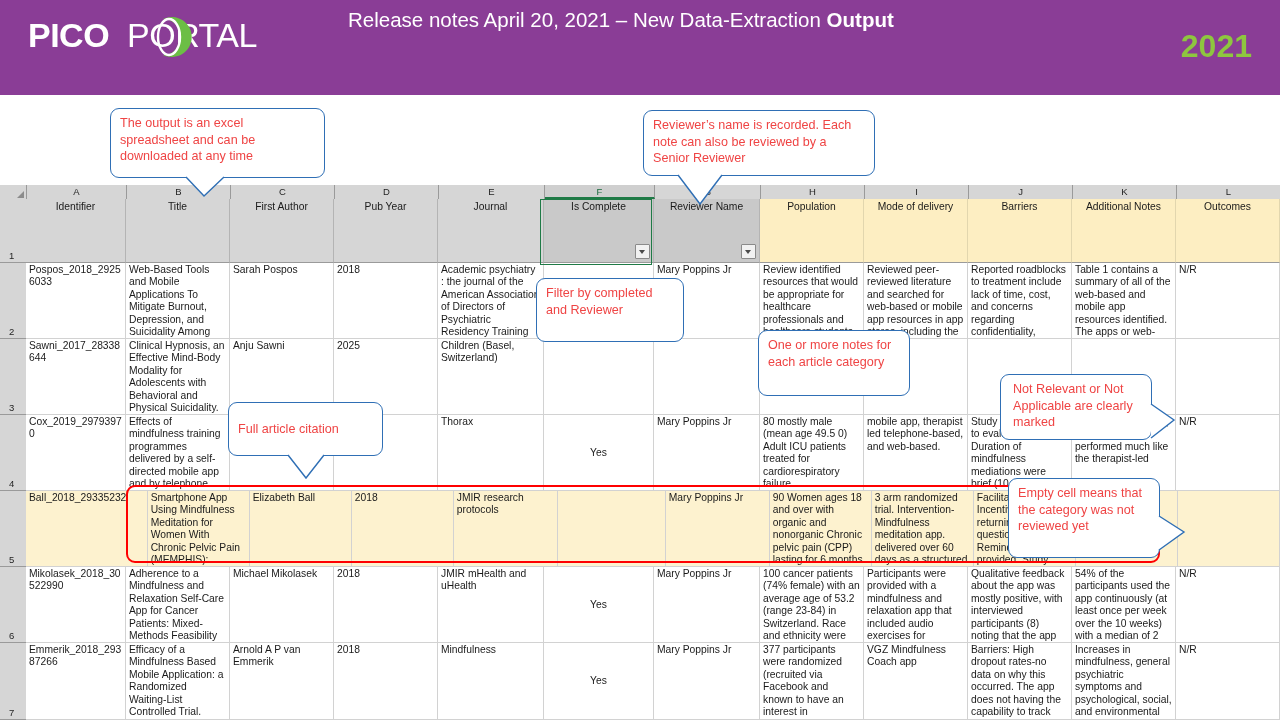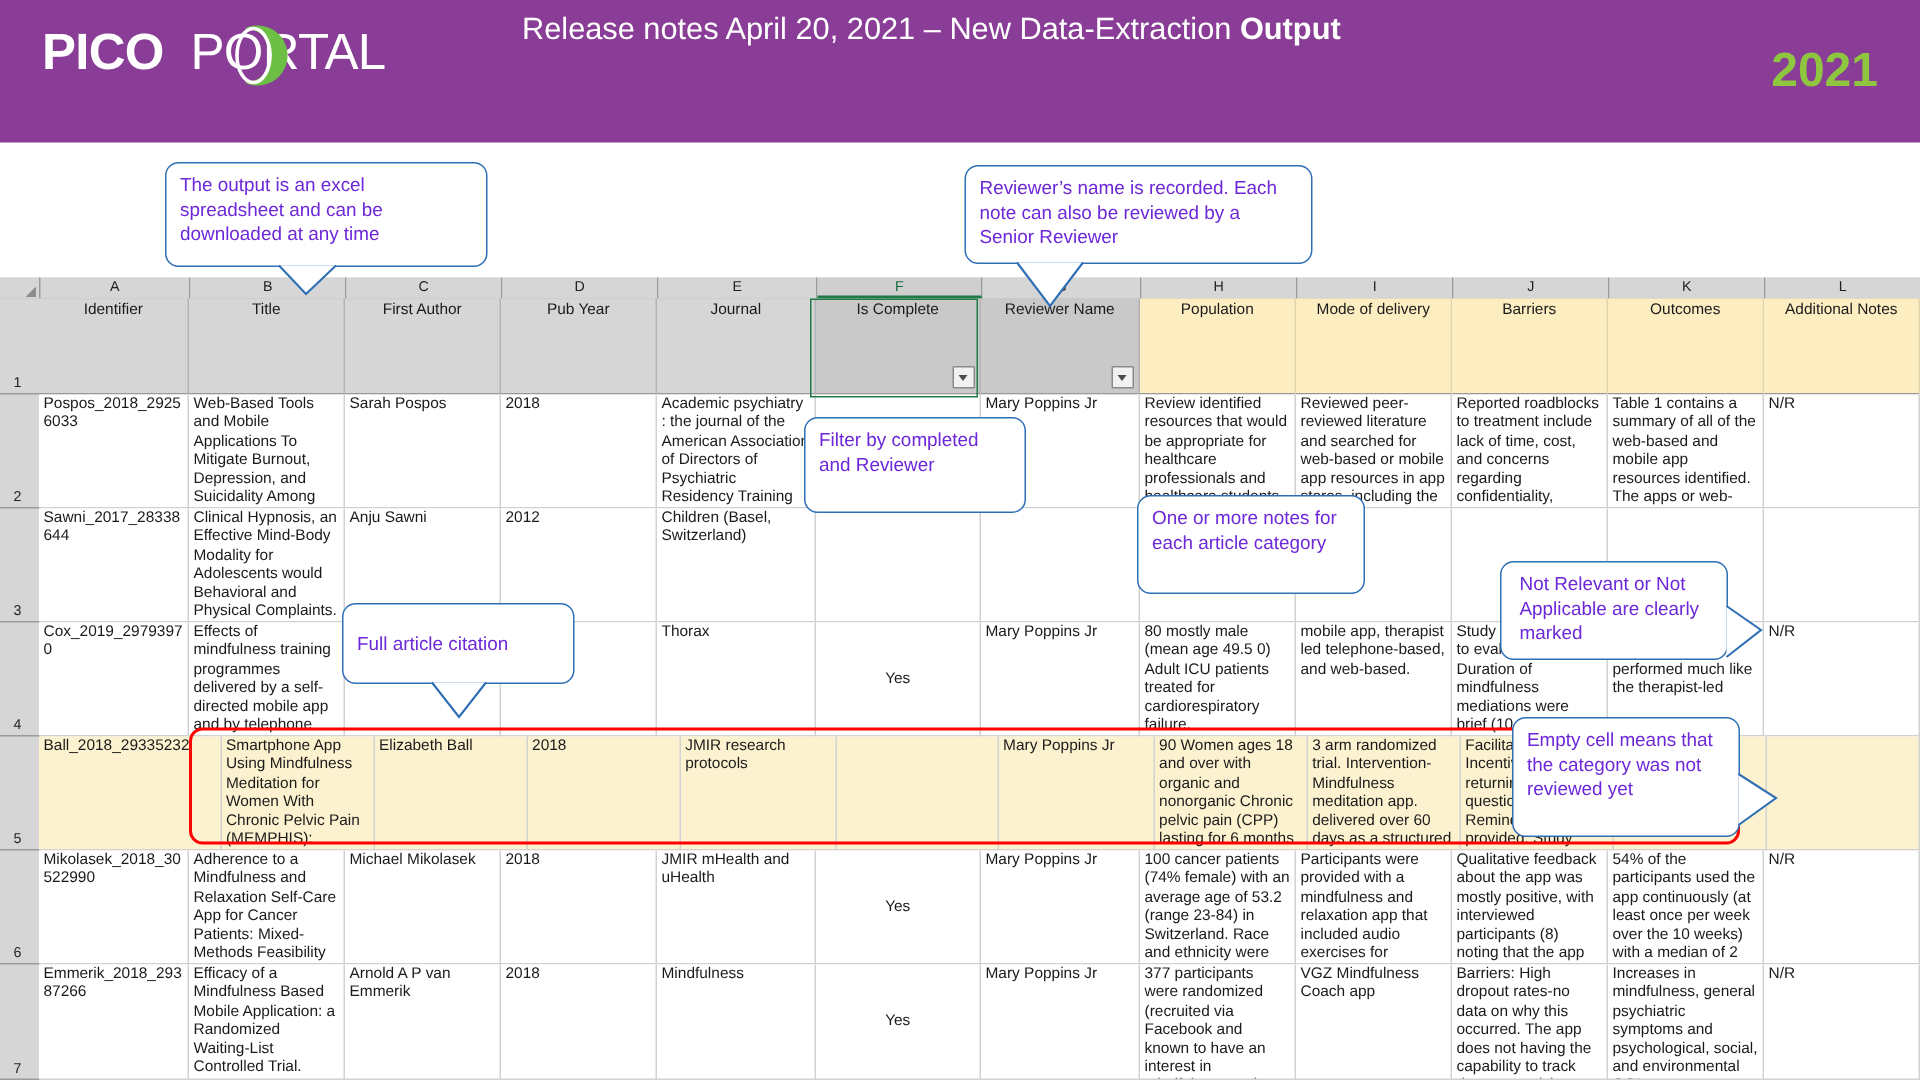--- a/index.html
+++ b/index.html
@@ -123,21 +123,21 @@
     width:0;height:0;border-left:3.5px solid transparent;border-right:3.5px solid transparent;
     border-top:4px solid #4a4a4a;
   }
 
   
   .callout{
     position:absolute;
     border:1.4px solid #2f6fb5;
     background:#ffffff;
     border-radius:9px;
-    color:#6d28d9;
+    color:#ef4444;
     font-size:12.6px;
     line-height:16.5px;
     padding:6px 9px;
     box-sizing:border-box;
     z-index:40;
   }
   .tail{position:absolute;z-index:41;}
 
   .hl-box{
     position:absolute;
@@ -247,45 +247,45 @@
           <div class="cell tint" style="width: 104px; height: 64px;">
             <div>Population</div>
           </div>
           <div class="cell tint" style="width: 104px; height: 64px;">
             <div>Mode of delivery</div>
           </div>
           <div class="cell tint" style="width: 104px; height: 64px;">
             <div>Barriers</div>
           </div>
           <div class="cell tint" style="width: 104px; height: 64px;">
+            <div>Additional Notes</div>
+          </div>
+          <div class="cell tint" style="width: 104px; height: 64px;">
             <div>Outcomes</div>
-          </div>
-          <div class="cell tint" style="width: 104px; height: 64px;">
-            <div>Additional Notes</div>
           </div>
         </div>
         <div class="row" style="top: 64px; height: 76px;">
           <div class="cell" style="width: 100px; height: 76px;">Pospos_2018_29256033</div>
           <div class="cell" style="width: 104px; height: 76px;">Web-Based Tools and Mobile Applications To Mitigate Burnout, Depression, and Suicidality Among Healthcare Students and</div>
           <div class="cell" style="width: 104px; height: 76px;">Sarah Pospos</div>
           <div class="cell" style="width: 104px; height: 76px;">2018</div>
           <div class="cell" style="width: 106px; height: 76px;">Academic psychiatry : the journal of the American Association of Directors of Psychiatric Residency Training and the Association for</div>
           <div class="cell mid" style="width: 110px; height: 76px;"></div>
           <div class="cell" style="width: 106px; height: 76px;">Mary Poppins Jr</div>
           <div class="cell" style="width: 104px; height: 76px;">Review identified resources that would be appropriate for healthcare professionals and healthcare students and trainees.</div>
           <div class="cell" style="width: 104px; height: 76px;">Reviewed peer-reviewed literature and searched for web-based or mobile app resources in app stores, including the VA app store. The</div>
           <div class="cell" style="width: 104px; height: 76px;">Reported roadblocks to treatment include lack of time, cost, and concerns regarding confidentiality, stigma, potential career</div>
           <div class="cell" style="width: 104px; height: 76px;">Table 1 contains a summary of all of the web-based and mobile app resources identified.  The apps or web-based resources</div>
           <div class="cell" style="width: 104px; height: 76px;">N/R</div>
         </div>
         <div class="row" style="top: 140px; height: 76px;">
           <div class="cell" style="width: 100px; height: 76px;">Sawni_2017_28338644</div>
-          <div class="cell" style="width: 104px; height: 76px;">Clinical Hypnosis, an Effective Mind-Body Modality for Adolescents would Behavioral and Physical Complaints.</div>
+          <div class="cell" style="width: 104px; height: 76px;">Clinical Hypnosis, an Effective Mind-Body Modality for Adolescents with Behavioral and Physical Suicidality.</div>
           <div class="cell" style="width: 104px; height: 76px;">Anju Sawni</div>
-          <div class="cell" style="width: 104px; height: 76px;">2012</div>
+          <div class="cell" style="width: 104px; height: 76px;">2025</div>
           <div class="cell" style="width: 106px; height: 76px;">Children (Basel, Switzerland)</div>
           <div class="cell mid" style="width: 110px; height: 76px;"></div>
           <div class="cell" style="width: 106px; height: 76px;"></div>
           <div class="cell" style="width: 104px; height: 76px;"></div>
           <div class="cell" style="width: 104px; height: 76px;"></div>
           <div class="cell" style="width: 104px; height: 76px;"></div>
           <div class="cell" style="width: 104px; height: 76px;"></div>
           <div class="cell" style="width: 104px; height: 76px;"></div>
         </div>
         <div class="row" style="top: 216px; height: 76px;">

